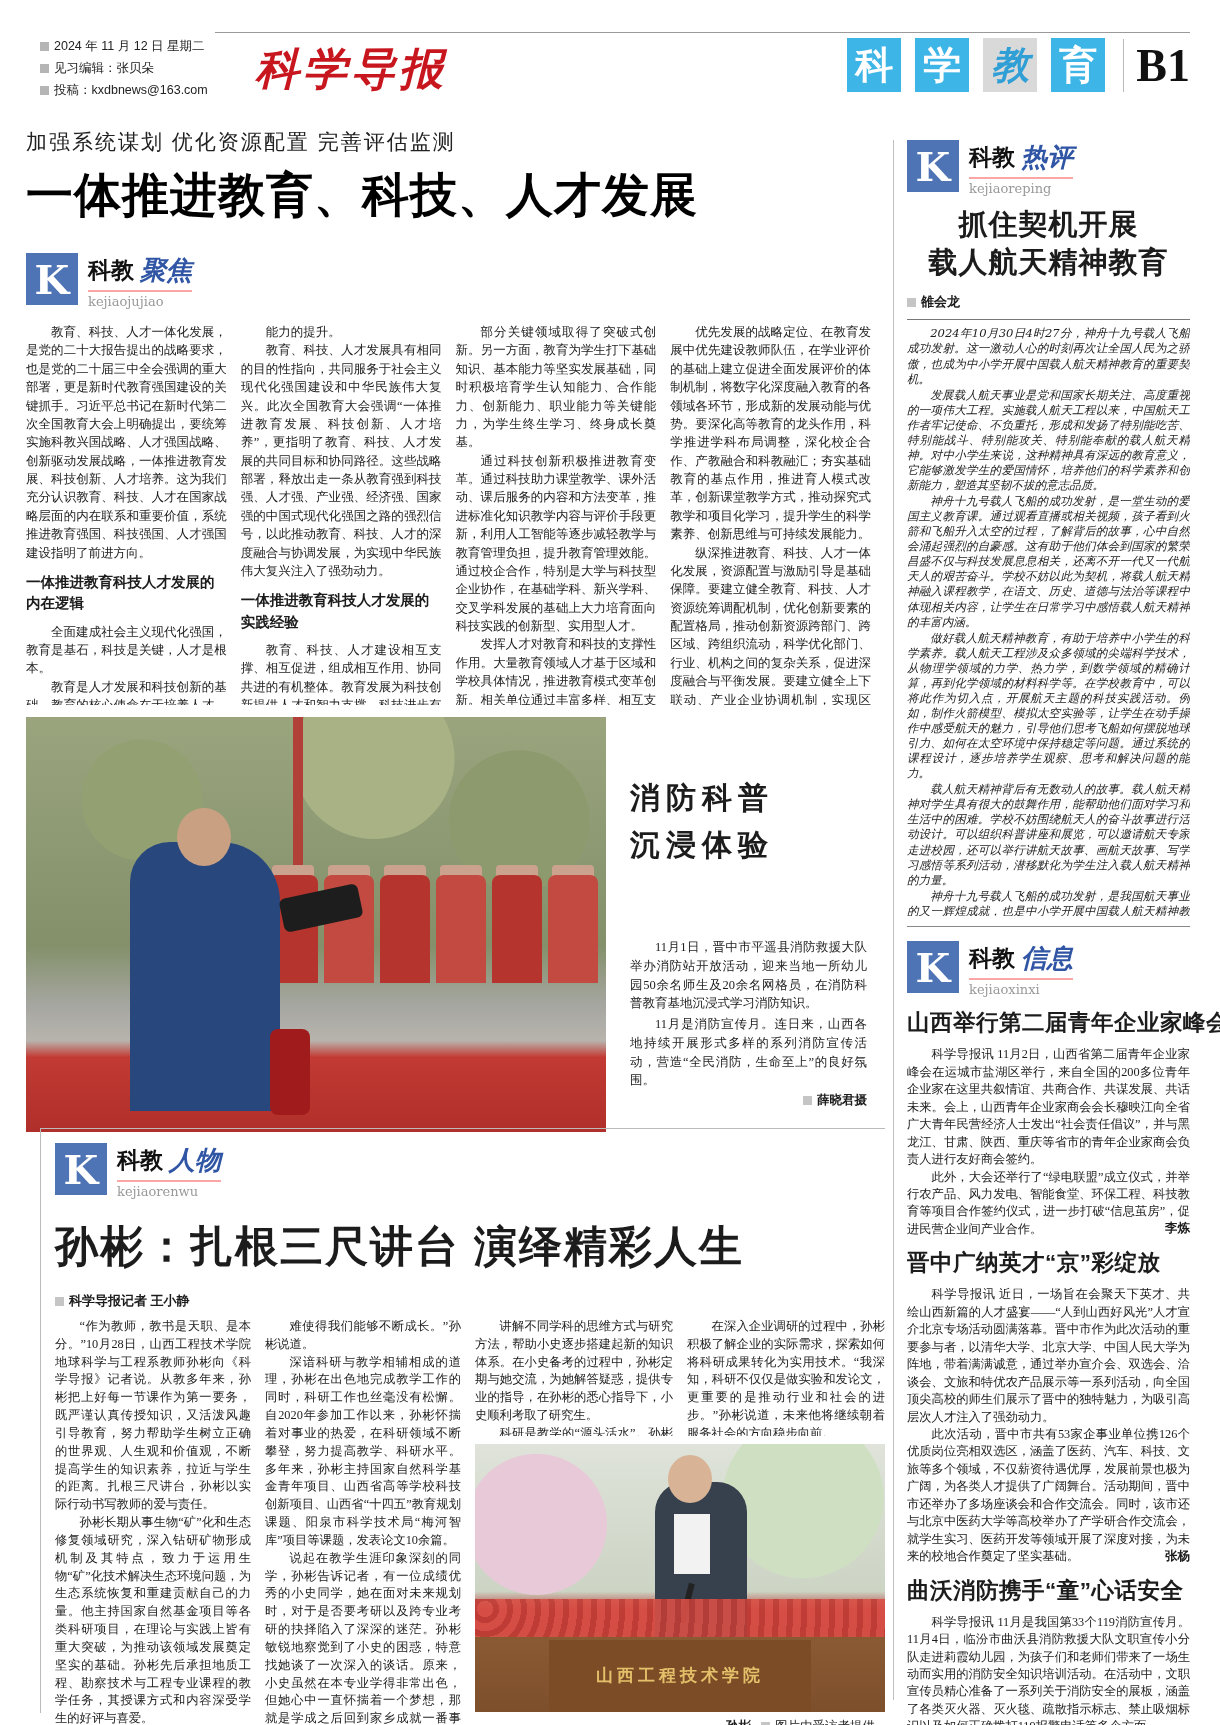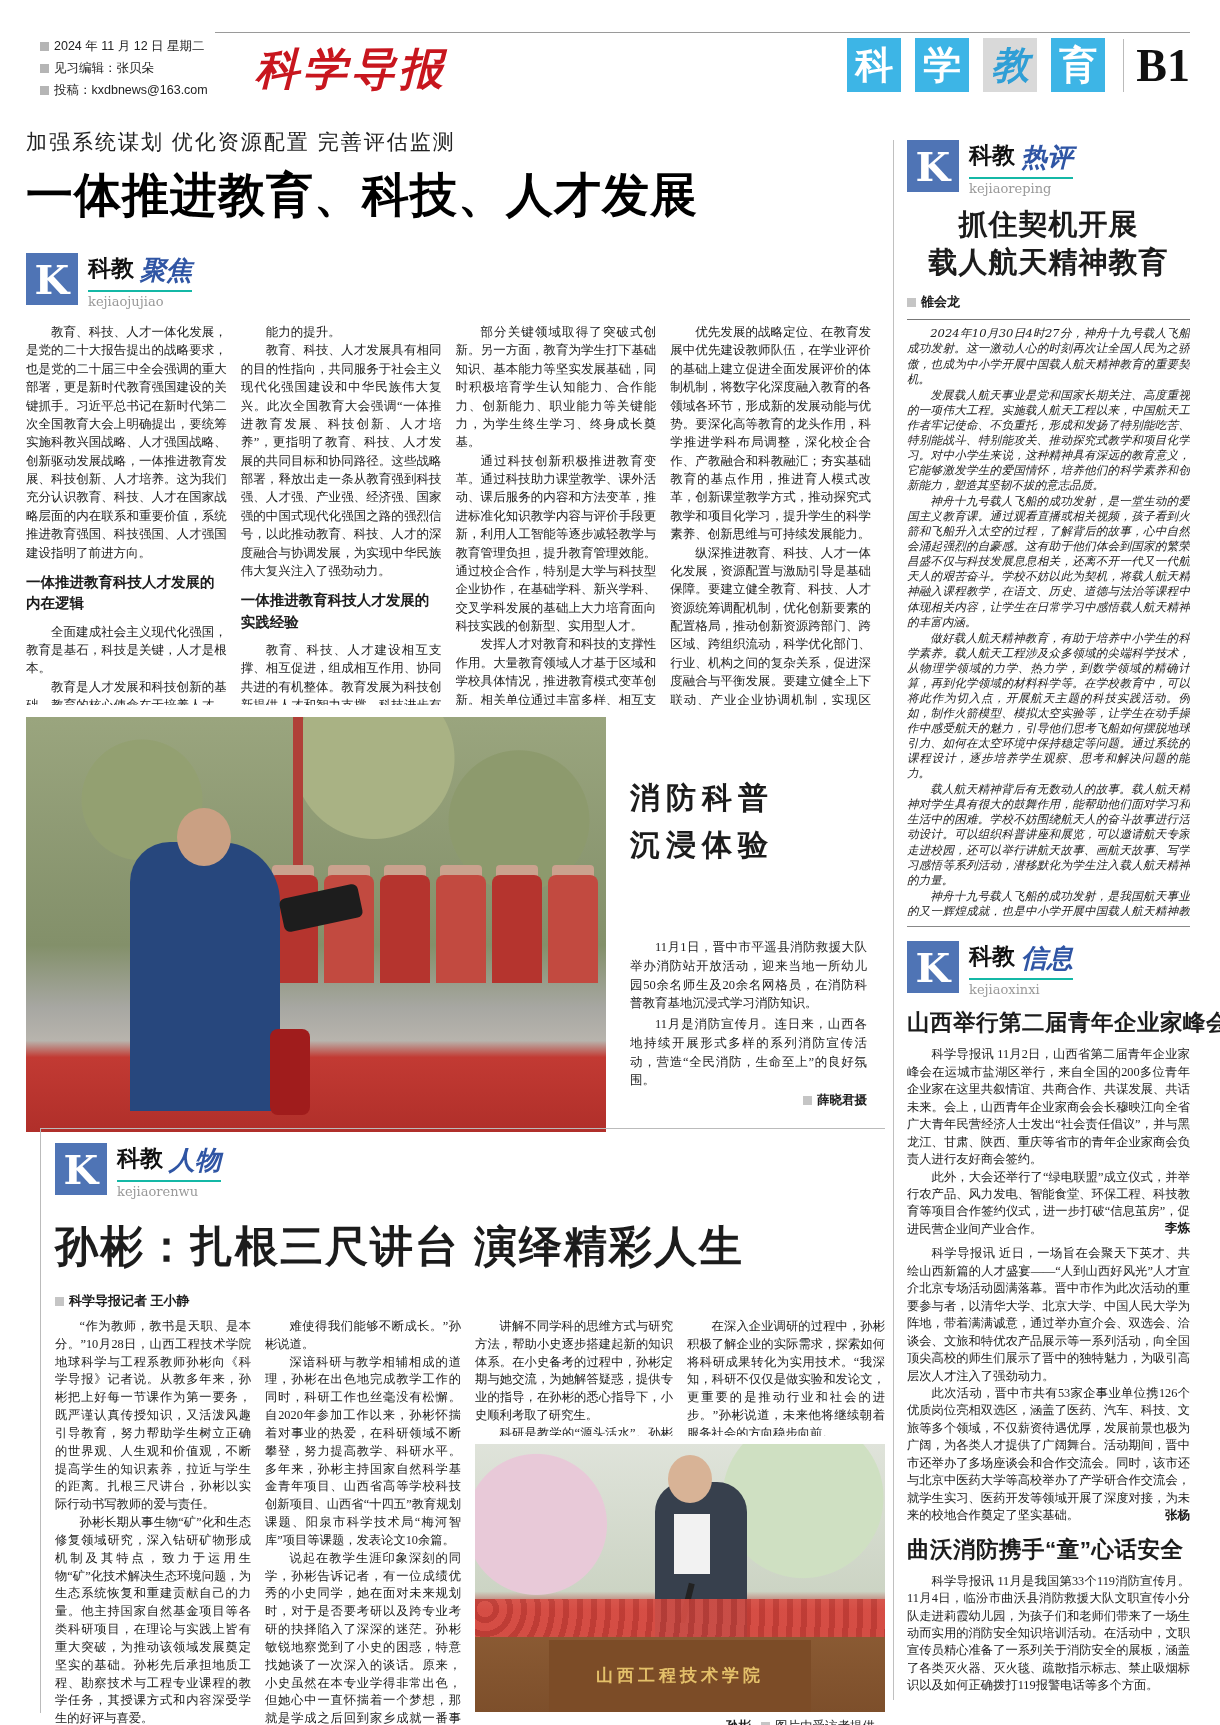--- a/index.html
+++ b/index.html
@@ -22,21 +22,21 @@
              font-family:"Liberation Sans", sans-serif; margin-left:6px; }
   .sec-box.cursive { background:#d9d9d9; color:#2f9fd6; font-style:italic; font-family:"DejaVu Serif", serif; }
   .page-no { font-size:46px; font-weight:bold; color:#111; font-family:"Liberation Serif", serif;
              border-left:1px solid #bbb; padding-left:12px; margin-left:10px; }
 
   
   .badge { display:flex; align-items:flex-start; margin-bottom:6px; }
   .badge .kbox { width:52px; height:52px; background:#4f74b5; color:#fff; display:flex; align-items:center;
                  justify-content:center; font-size:40px; font-weight:bold; font-family:"DejaVu Serif", serif; }
   .badge .words { margin-left:10px; }
-  .badge .line1 { display:flex; align-items:flex-start; border-bottom:2px solid #14b8a6; padding-bottom:2px; }
+  .badge .line1 { display:flex; align-items:center; border-bottom:2px solid #fca5a5; padding-bottom:2px; }
   .badge .cn { font-size:23px; font-weight:bold; color:#111; }
   .badge .script { font-size:26px; font-style:italic; font-weight:bold; color:#2f55a4;
                    font-family:"DejaVu Serif", serif; margin-left:6px; }
   .badge .pinyin { font-size:13px; color:#999; font-family:"DejaVu Serif", serif; margin-top:2px; }
 
   
   .lead { position:absolute; left:26px; top:128px; width:845px; }
   .kicker { font-size:21px; color:#222; letter-spacing:2px; font-family:"Liberation Sans", sans-serif; }
   .headline { font-size:47px; font-weight:bold; color:#000; letter-spacing:1px; margin-top:8px;
               font-family:"Liberation Sans", sans-serif; }
@@ -235,21 +235,21 @@
       </div>
     </div>
 
     <div class="hr-head">
       <div>抓住契机开展</div>
       <div>载人航天精神教育</div>
     </div>
     <div class="hr-byline"><span class="sq"></span><span>雒会龙</span></div>
     <div class="hr-body">
         <p>2024年10月30日4时27分，神舟十九号载人飞船成功发射。这一激动人心的时刻再次让全国人民为之骄傲，也成为中小学开展中国载人航天精神教育的重要契机。</p>
-        <p>发展载人航天事业是党和国家长期关注、高度重视的一项伟大工程。实施载人航天工程以来，中国航天工作者牢记使命、不负重托，形成和发扬了特别能吃苦、特别能战斗、特别能攻关、推动探究式教学和项目化学习。对中小学生来说，这种精神具有深远的教育意义，它能够激发学生的爱国情怀，培养他们的科学素养和创新能力，塑造其坚韧不拔的意志品质。</p>
+        <p>发展载人航天事业是党和国家长期关注、高度重视的一项伟大工程。实施载人航天工程以来，中国航天工作者牢记使命、不负重托，形成和发扬了特别能吃苦、特别能战斗、特别能攻关、特别能奉献的载人航天精神。对中小学生来说，这种精神具有深远的教育意义，它能够激发学生的爱国情怀，培养他们的科学素养和创新能力，塑造其坚韧不拔的意志品质。</p>
         <p>神舟十九号载人飞船的成功发射，是一堂生动的爱国主义教育课。通过观看直播或相关视频，孩子看到火箭和飞船升入太空的过程，了解背后的故事，心中自然会涌起强烈的自豪感。这有助于他们体会到国家的繁荣昌盛不仅与科技发展息息相关，还离不开一代又一代航天人的艰苦奋斗。学校不妨以此为契机，将载人航天精神融入课程教学，在语文、历史、道德与法治等课程中体现相关内容，让学生在日常学习中感悟载人航天精神的丰富内涵。</p>
         <p>做好载人航天精神教育，有助于培养中小学生的科学素养。载人航天工程涉及众多领域的尖端科学技术，从物理学领域的力学、热力学，到数学领域的精确计算，再到化学领域的材料科学等。在学校教育中，可以将此作为切入点，开展航天主题的科技实践活动。例如，制作火箭模型、模拟太空实验等，让学生在动手操作中感受航天的魅力，引导他们思考飞船如何摆脱地球引力、如何在太空环境中保持稳定等问题。通过系统的课程设计，逐步培养学生观察、思考和解决问题的能力。</p>
         <p>载人航天精神背后有无数动人的故事。载人航天精神对学生具有很大的鼓舞作用，能帮助他们面对学习和生活中的困难。学校不妨围绕航天人的奋斗故事进行活动设计。可以组织科普讲座和展览，可以邀请航天专家走进校园，还可以举行讲航天故事、画航天故事、写学习感悟等系列活动，潜移默化为学生注入载人航天精神的力量。</p>
         <p>神舟十九号载人飞船的成功发射，是我国航天事业的又一辉煌成就，也是中小学开展中国载人航天精神教育的宝贵资源。在孩子心中早早播下航天事业的种子，将激励他们在未来的人生道路上勇攀高峰，成为堪当民族复兴重任的时代新人。</p>
       </div>
 
     <div class="sec-divider"></div>
 
     <div class="badge">
       <div class="kbox">K</div>
@@ -265,20 +265,21 @@
     <div class="info-art">
       <div class="info-head">山西举行第二届青年企业家峰会</div>
       <div class="info-body">
           <p>科学导报讯  11月2日，山西省第二届青年企业家峰会在运城市盐湖区举行，来自全国的200多位青年企业家在这里共叙情谊、共商合作、共谋发展、共话未来。会上，山西青年企业家商会会长穆映江向全省广大青年民营经济人士发出“社会责任倡议”，并与黑龙江、甘肃、陕西、重庆等省市的青年企业家商会负责人进行友好商会签约。</p>
           <p>此外，大会还举行了“绿电联盟”成立仪式，并举行农产品、风力发电、智能食堂、环保工程、科技教育等项目合作签约仪式，进一步打破“信息茧房”，促进民营企业间产业合作。</p>
         </div>
       <div class="info-by">李炼</div>
     </div>
 
     <div class="info-art">
+      <div class="info-head">晋中广纳英才“京”彩绽放</div>
       <div class="info-body">
           <p>科学导报讯  近日，一场旨在会聚天下英才、共绘山西新篇的人才盛宴——“人到山西好风光”人才宣介北京专场活动圆满落幕。晋中市作为此次活动的重要参与者，以清华大学、北京大学、中国人民大学为阵地，带着满满诚意，通过举办宣介会、双选会、洽谈会、文旅和特优农产品展示等一系列活动，向全国顶尖高校的师生们展示了晋中的独特魅力，为吸引高层次人才注入了强劲动力。</p>
           <p>此次活动，晋中市共有53家企事业单位携126个优质岗位亮相双选区，涵盖了医药、汽车、科技、文旅等多个领域，不仅薪资待遇优厚，发展前景也极为广阔，为各类人才提供了广阔舞台。活动期间，晋中市还举办了多场座谈会和合作交流会。同时，该市还与北京中医药大学等高校举办了产学研合作交流会，就学生实习、医药开发等领域开展了深度对接，为未来的校地合作奠定了坚实基础。</p>
         </div>
       <div class="info-by">张杨</div>
     </div>
 
     <div class="info-art">
       <div class="info-head">曲沃消防携手“童”心话安全</div>
       <div class="info-body">

